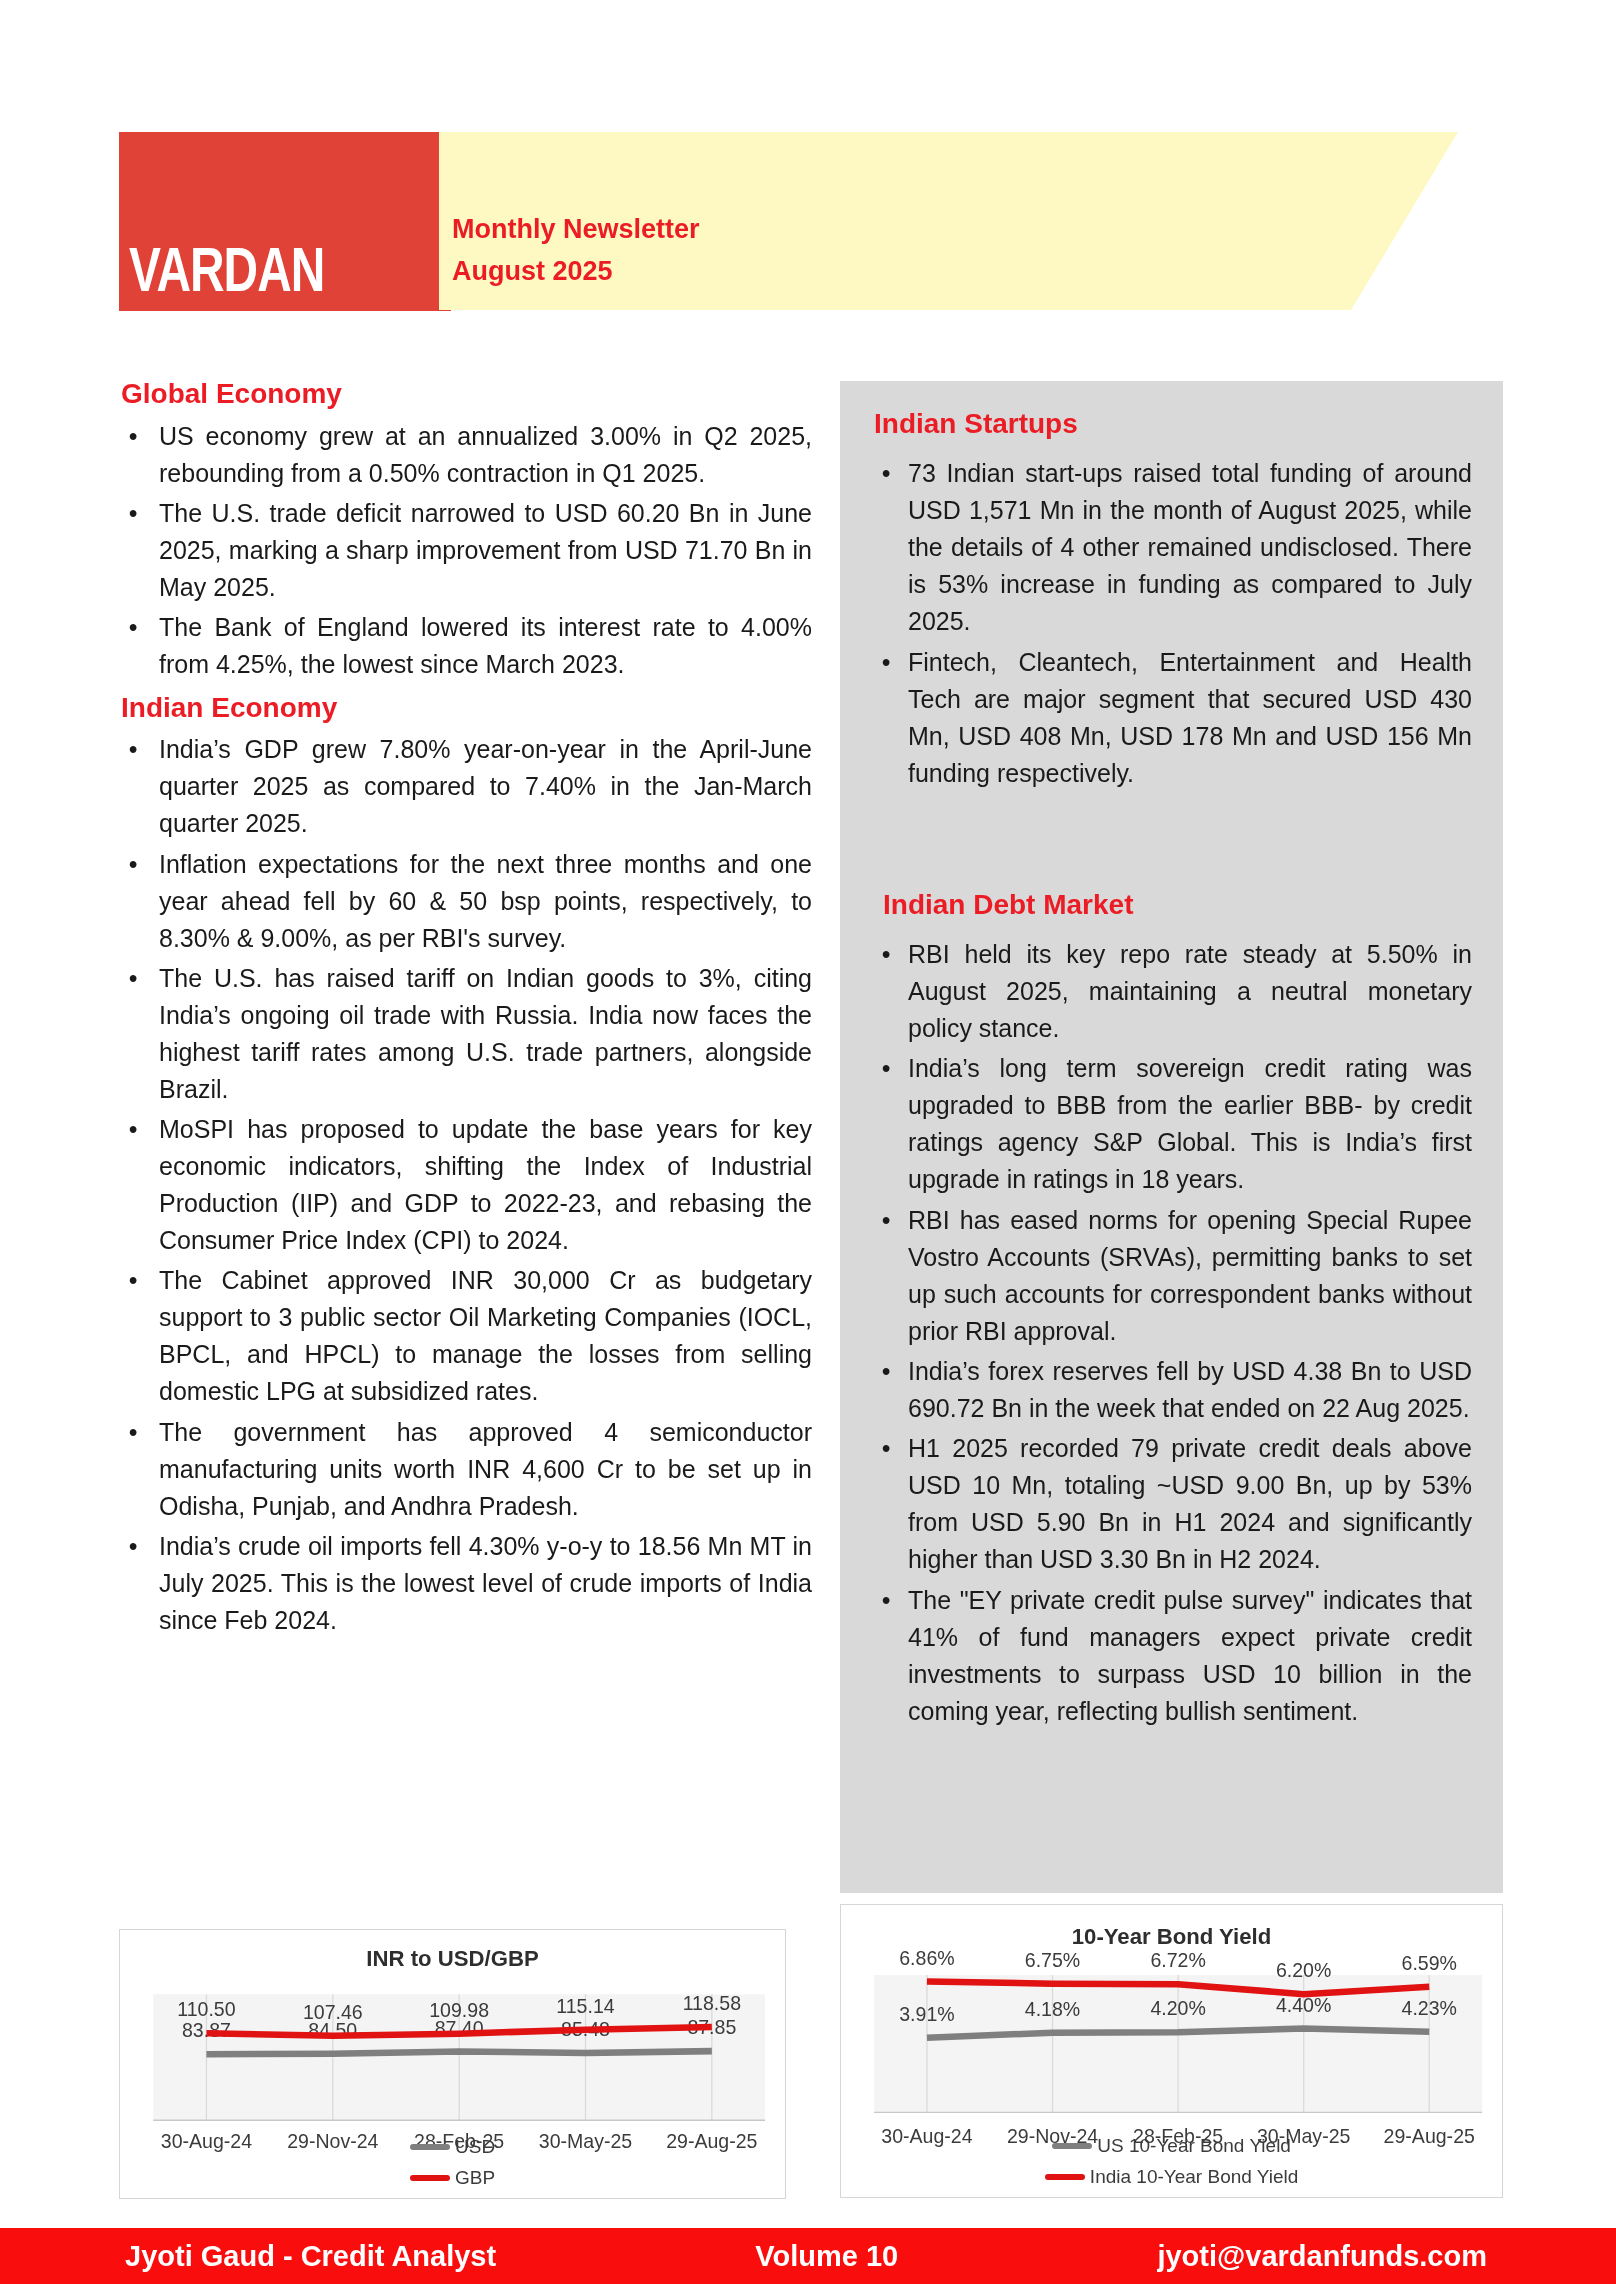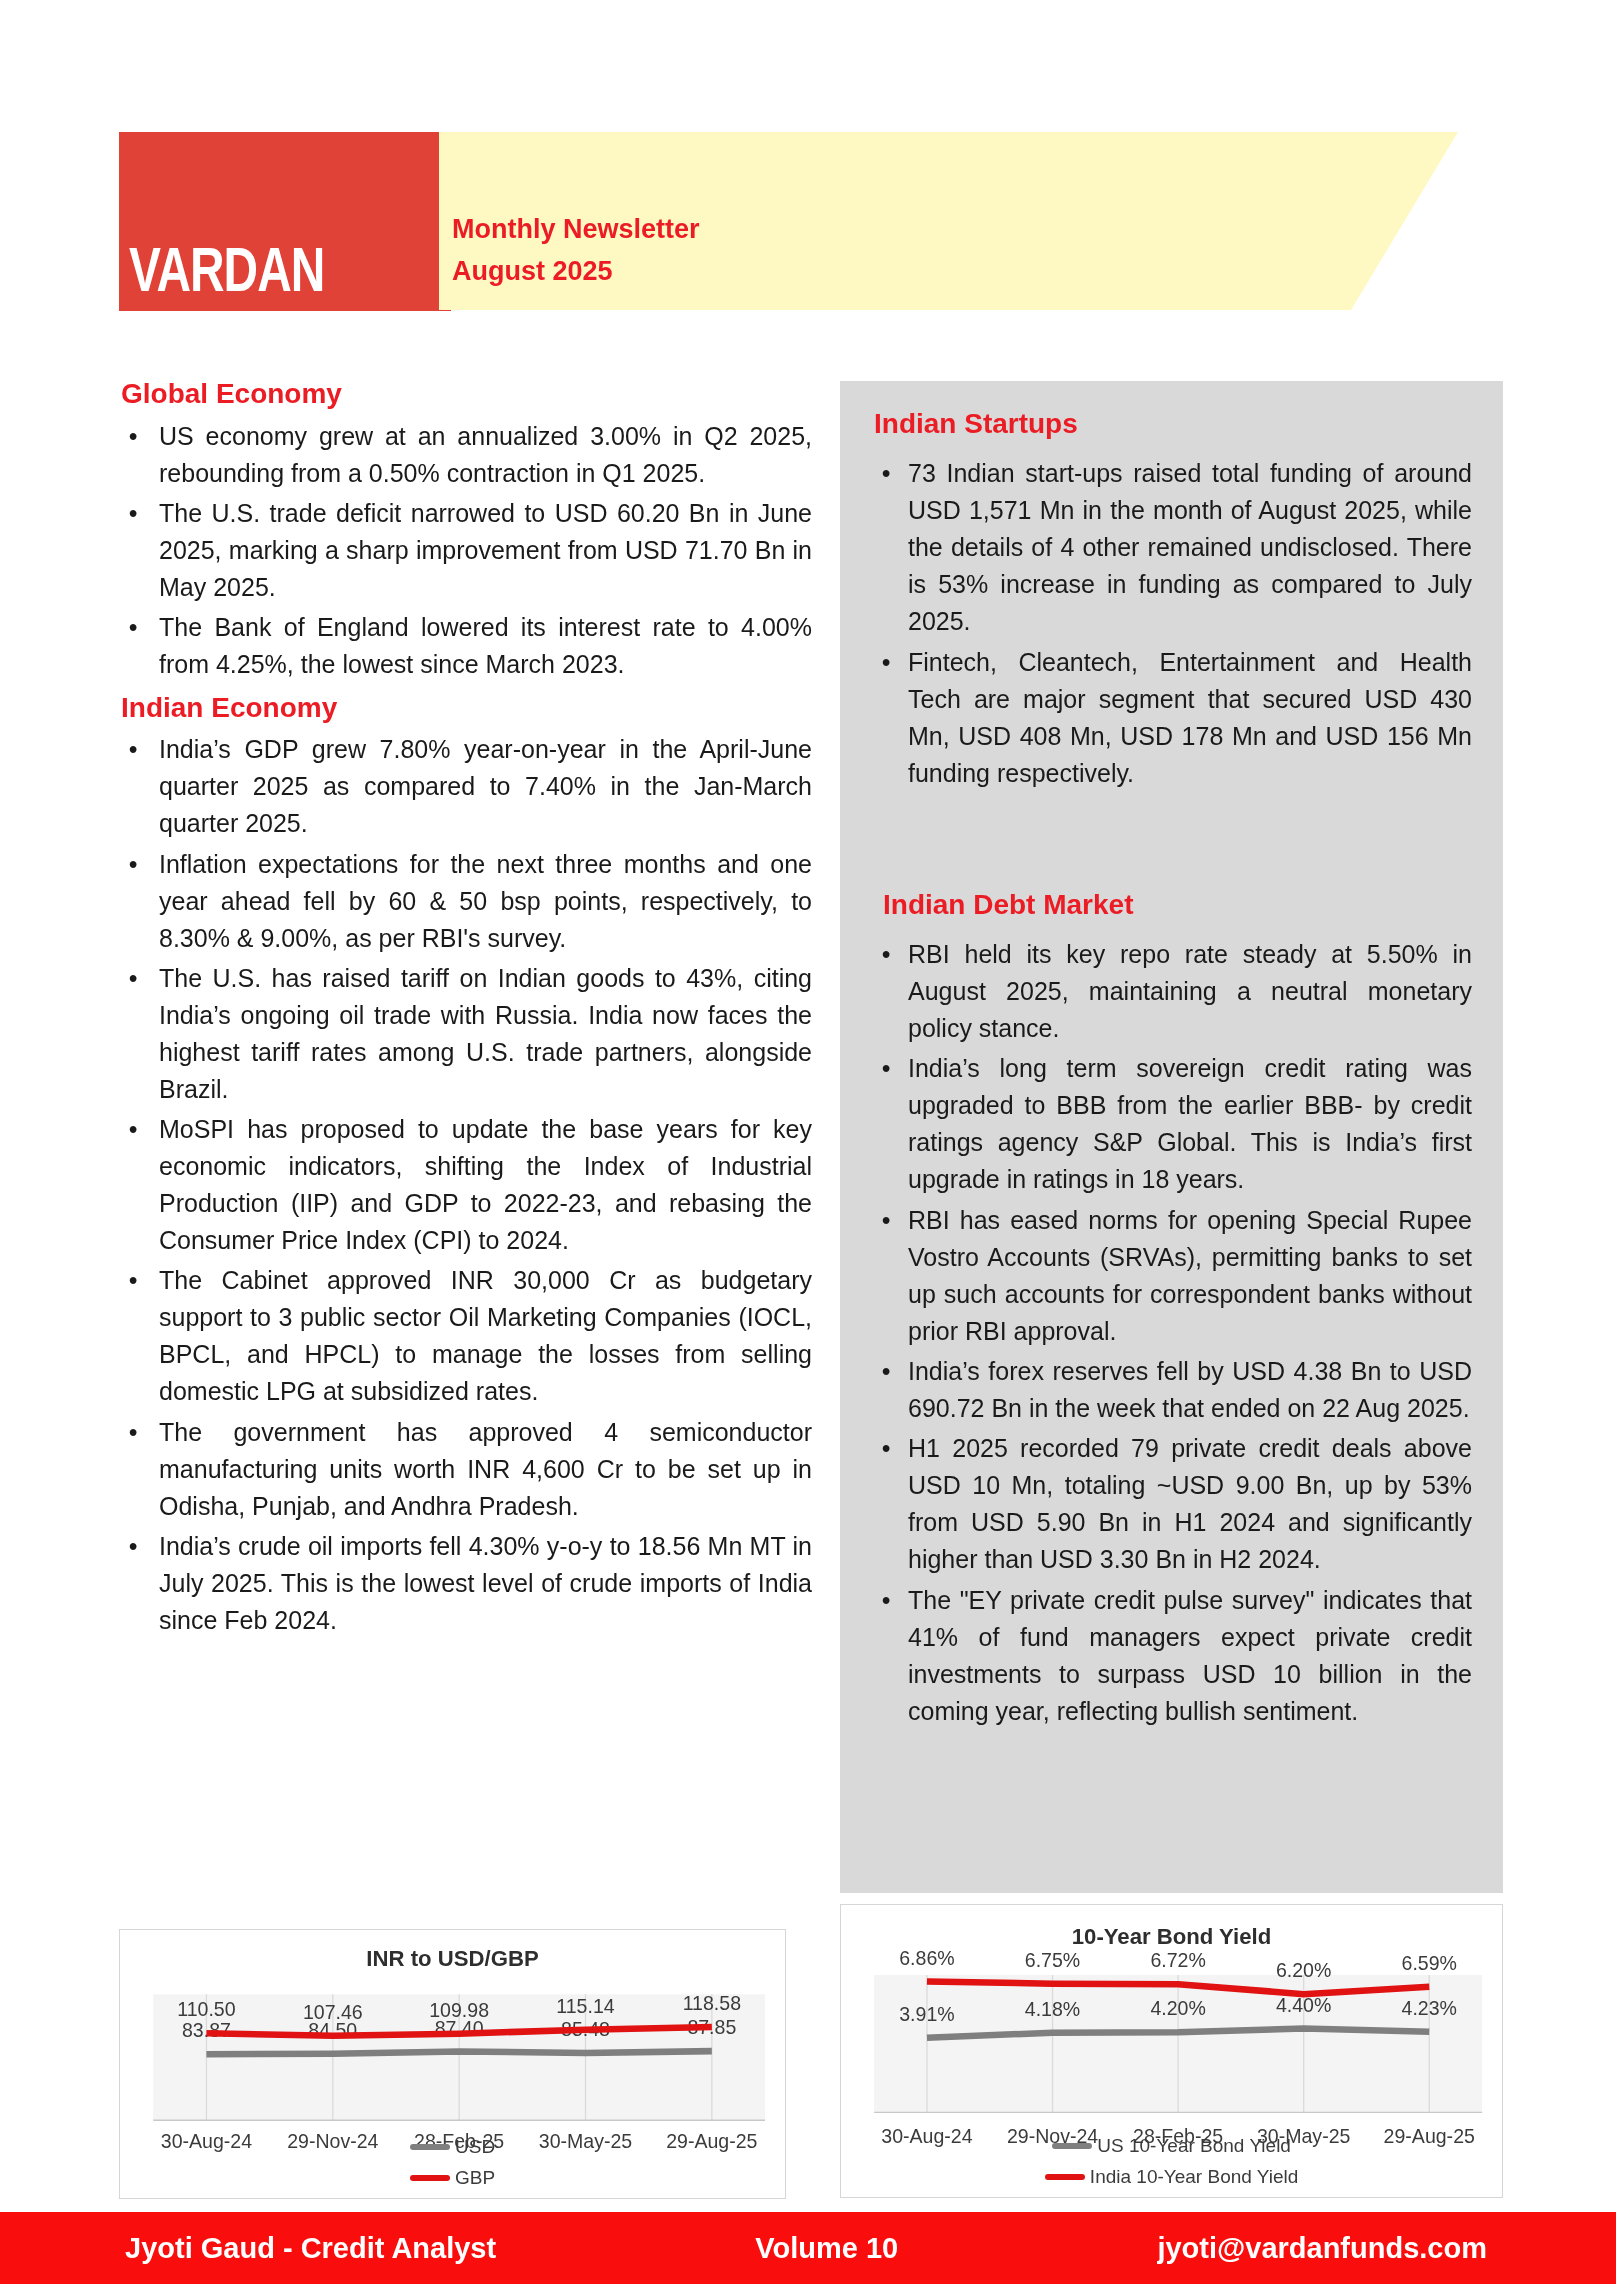--- a/index.html
+++ b/index.html
@@ -34,21 +34,21 @@
   .chart-box{position:absolute;background:#ffffff;border:1.3px solid #D6D6D6;box-sizing:border-box;}
   #chart-left{left:119px;top:1929px;width:667px;height:270px;}
   #chart-right{left:840px;top:1904px;width:663px;height:294px;}
   .chart-box svg{display:block;width:100%;height:100%;}
   .legend{position:absolute;left:0;right:0;bottom:9px;display:flex;justify-content:center;
           align-items:center;gap:9px;font-size:19px;color:#3b3b3b;flex-direction:column;}
   .legend .dash{width:40px;height:5.9px;border-radius:3.3px;display:inline-block;}
   .legend .item{display:flex;align-items:center;gap:5.2px;}
 
   
-  .footer{position:absolute;left:0;bottom:0;width:1617px;height:72px;background:#F90D0D;
+  .footer{position:absolute;left:0;bottom:0;width:1617px;height:56px;background:#F90D0D;
           display:flex;align-items:center;justify-content:space-between;box-sizing:border-box;
           padding:0 130px 0 125px;color:#ffffff;font-weight:bold;font-size:29px;}
 </style>
 </head>
 <body>
 
 <div id="page">
 
   <div class="logo">
     <div class="logo-text">VARDAN</div>
@@ -62,21 +62,21 @@
     <div class="section-title">Global Economy</div>
     <ul class="bullets">
         <li>US economy grew at an annualized 3.00% in Q2 2025, rebounding from a 0.50% contraction in Q1 2025.</li>
         <li>The U.S. trade deficit narrowed to USD 60.20 Bn in June 2025, marking a sharp improvement from USD 71.70 Bn in May 2025.</li>
         <li>The Bank of England lowered its interest rate to 4.00% from 4.25%, the lowest since March 2023.</li>
       </ul>
     <div class="section-title second">Indian Economy</div>
     <ul class="bullets">
         <li>India’s GDP grew 7.80% year-on-year in the April-June quarter 2025 as compared to 7.40% in the Jan-March quarter 2025.</li>
         <li>Inflation expectations for the next three months and one year ahead fell by 60 &amp; 50 bsp points, respectively, to 8.30% &amp; 9.00%, as per RBI's survey.</li>
-        <li>The U.S. has raised tariff on Indian goods to 43%, citing India’s ongoing oil trade with Russia. India now faces the highest tariff rates among U.S. trade partners, alongside Brazil.</li>
+        <li>The U.S. has raised tariff on Indian goods to 3%, citing India’s ongoing oil trade with Russia. India now faces the highest tariff rates among U.S. trade partners, alongside Brazil.</li>
         <li>MoSPI has proposed to update the base years for key economic indicators, shifting the Index of Industrial Production (IIP) and GDP to 2022-23, and rebasing the Consumer Price Index (CPI) to 2024.</li>
         <li>The Cabinet approved INR 30,000 Cr as budgetary support to 3 public sector Oil Marketing Companies (IOCL, BPCL, and HPCL) to manage the losses from selling domestic LPG at subsidized rates.</li>
         <li>The government has approved 4 semiconductor manufacturing units worth INR 4,600 Cr to be set up in Odisha, Punjab, and Andhra Pradesh.</li>
         <li>India’s crude oil imports fell 4.30% y-o-y to 18.56 Mn MT in July 2025. This is the lowest level of crude imports of India since Feb 2024.</li>
       </ul>
   </div>
 
   <div class="panel">
     <div class="section-title">Indian Startups</div>
     <ul class="bullets">

